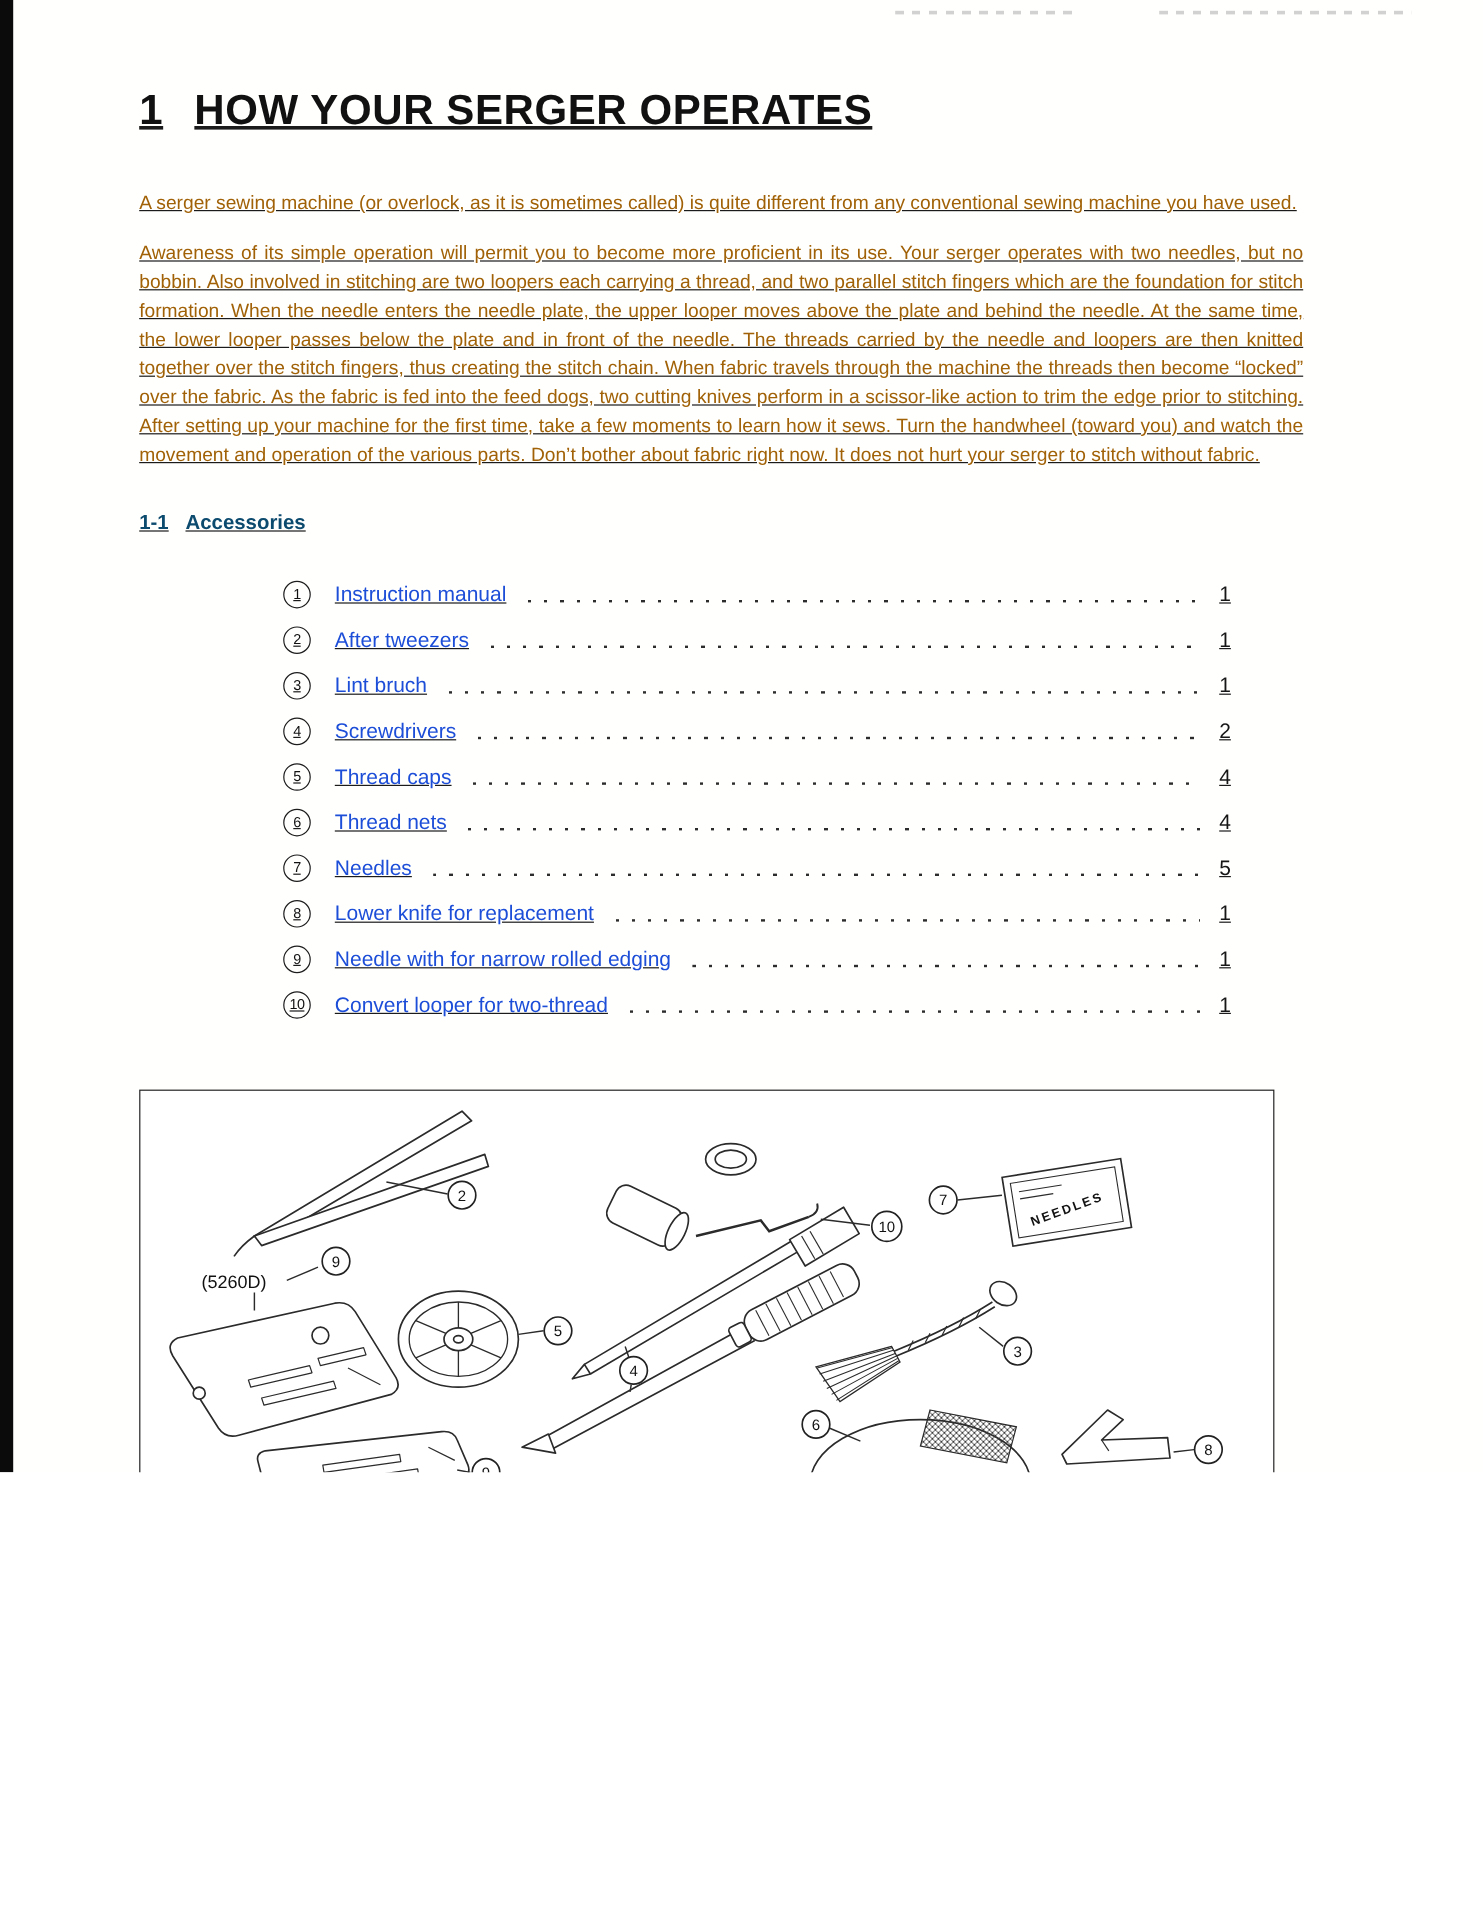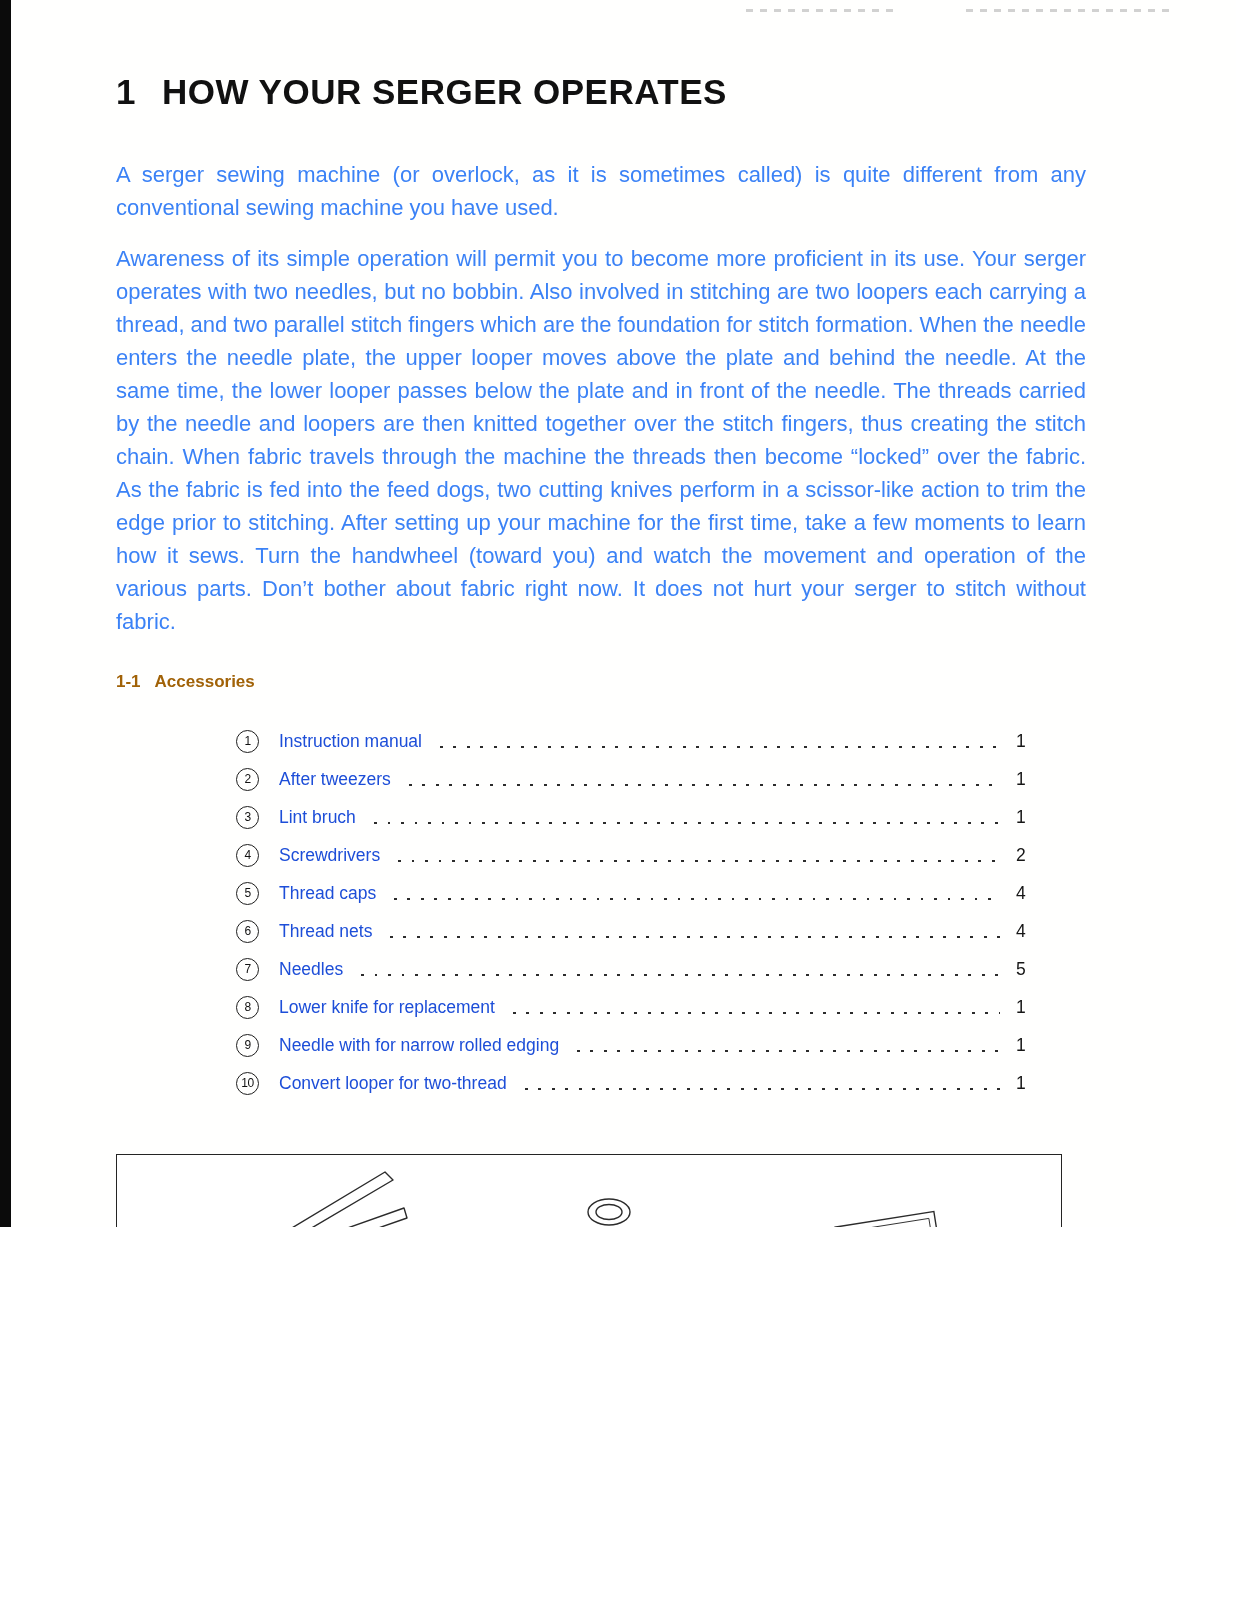--- a/index.html
+++ b/index.html
@@ -4,20 +4,21 @@
 <style>
   html,body { margin:0; padding:0; background:#ffffff; }
   .page {
     position: relative;
     width: 1236px;
     height: 1227px;
     background: #fffffe;
     font-family: "Liberation Sans", sans-serif;
     color: #1b1b1b;
     overflow: hidden;
+    text-decoration: underline;
   }
   .scan-bar {
     position: absolute; left: 0; top: 0;
     width: 11px; height: 100%;
     background: #0b0b0b;
   }
   .artifact { position: absolute; height: 3px; opacity: .65;
     background: repeating-linear-gradient(to right, #b9b9b9 0 7px, transparent 7px 14px); }
   .artifact.a1 { top: 9px; right: 340px; width: 150px; }
   .artifact.a2 { top: 9px; right: 60px;  width: 210px; }
@@ -28,32 +29,32 @@
     margin: 0 0 46px 0;
     font-size: 35px;
     font-weight: 700;
     letter-spacing: 0.5px;
     color: #111;
   }
   h1.title .tnum { margin-right: 26px; }
 
   .para {
     margin: 0;
-    font-size: 22px;
+    font-size: 16px;
     line-height: 1.5;
     text-align: justify;
-    color: #3b82f6;
+    color: #a16207;
   }
   .para + .para { margin-top: 18px; }
 
   .section-heading {
     margin: 34px 0 0 0;
     font-size: 17px;
     font-weight: 700;
-    color: #a16207;
+    color: #0c4a6e;
   }
   .section-heading .snum { margin-right: 14px; }
 
   .acc-list { margin: 30px 0 0 120px; width: 806px; }
   .acc-row {
     display: flex;
     align-items: center;
     height: 38px;
     font-size: 17.5px;
   }

